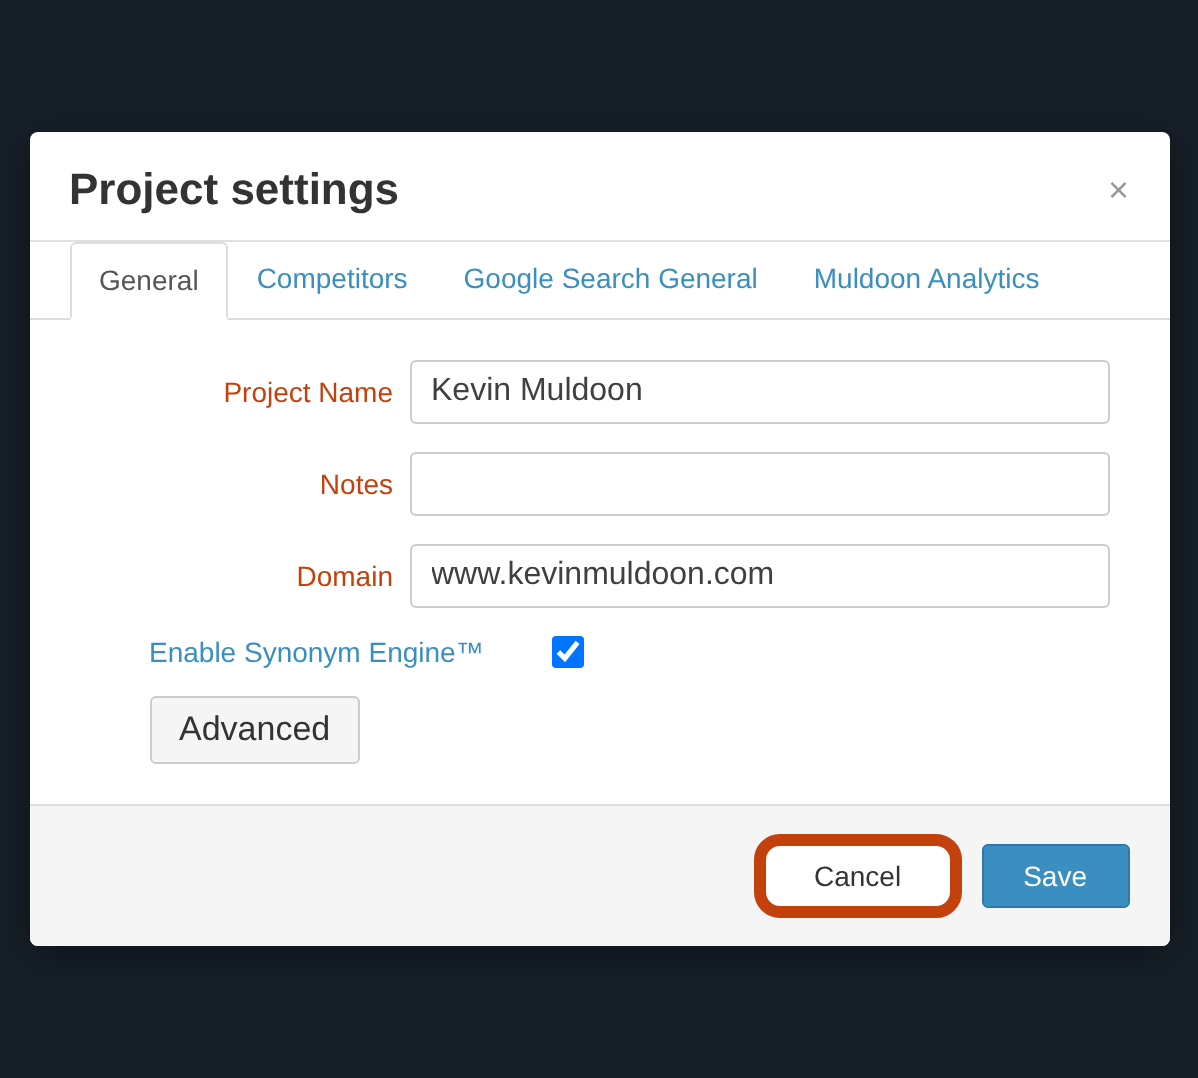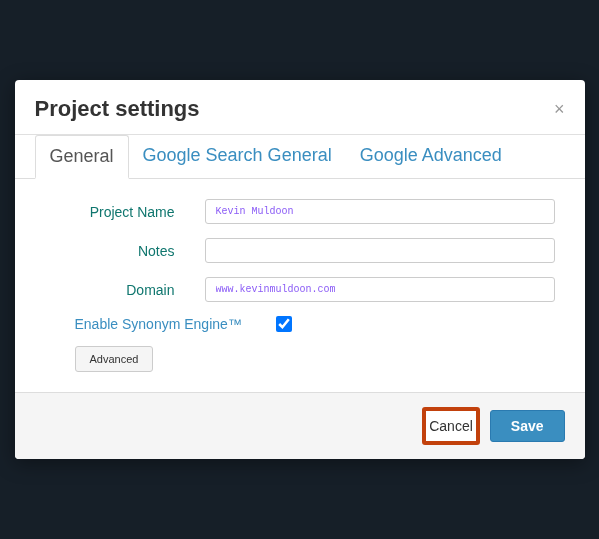--- a/index.html
+++ b/index.html
@@ -58,21 +58,21 @@
     }
 
     .tabs {
       display: flex;
       border-bottom: 1px solid #ddd;
       padding: 0 20px;
     }
 
     .tab {
       padding: 10px 14px;
-      font-size: 18px;
+      font-size: 14px;
       cursor: pointer;
       border-bottom: 2px solid transparent;
       color: #3a8ec0;
       text-decoration: none;
       text-align: center;
     }
 
     .tab.active {
       color: #555;
       border-bottom: 2px solid transparent;
@@ -91,34 +91,33 @@
 
     .form-row {
       display: flex;
       align-items: center;
       margin-bottom: 14px;
     }
 
     .form-label {
       width: 160px;
       text-align: right;
-      padding-right: 30px;
-      font-size: 14px;
-      color: #0f766e;
+      padding-right: 8px;
+      font-size: 14px;
+      color: #c2410c;
     }
 
     .form-input {
       flex: 1;
       padding: 6px 10px;
       border: 1px solid #ccc;
       border-radius: 3px;
-      font-size: 10px;
-      color: #8b5cf6;
+      font-size: 16px;
+      color: #404040;
       outline: none;
-      font-family: Liberation Mono, monospace;
     }
 
     .synonym-row {
       display: flex;
       align-items: center;
       margin-bottom: 14px;
       padding-left: 30px;
       gap: 24px;
     }
 
@@ -130,76 +129,76 @@
 
     .synonym-checkbox {
       width: 16px;
       height: 16px;
       cursor: pointer;
     }
 
     .advanced-btn {
       margin-left: 30px;
       padding: 6px 14px;
-      font-size: 11px;
+      font-size: 17px;
       color: #333;
       background: #f5f5f5;
       border: 1px solid #ccc;
       border-radius: 3px;
       cursor: pointer;
     }
 
     .modal-footer {
       padding: 14px 20px;
       background: #f5f5f5;
       border-top: 1px solid #ddd;
       display: flex;
       justify-content: flex-end;
       align-items: center;
       gap: 10px;
       border-radius: 0 0 4px 4px;
     }
 
     .btn-cancel {
-      padding: 7px 3px;
+      padding: 7px 24px;
       font-size: 14px;
       background: #fff;
-      border: 4px solid #c2410c;
-      border-radius: 3px;
+      border: 6px solid #c2410c;
+      border-radius: 13px;
       color: #333;
       cursor: pointer;
     }
 
     .btn-save {
       padding: 7px 20px;
       font-size: 14px;
       background: #3a8ec0;
       border: 1px solid #2a7ab0;
       border-radius: 3px;
       color: #fff;
       cursor: pointer;
-      font-weight: bold;
     }
   </style>
 </head>
 <body>
 
 <div class="overlay"></div>
 
 <div class="modal">
 
   <div class="modal-header">
     <span class="modal-title">Project settings</span>
     <button class="close-btn">×</button>
   </div>
 
   <div class="tabs">
     <div class="tab active">General</div>
+    <div class="tab">Competitors</div>
     <div class="tab">Google Search General</div>
-    <div class="tab">Google Advanced</div>
+    <div class="tab">Muldoon Analytics</div>
   </div>
 
   <div class="modal-body">
 
     <div class="form-row">
       <label class="form-label">Project Name</label>
       <input class="form-input" type="text" value="Kevin Muldoon" style="">
     </div>
 
     <div class="form-row">

